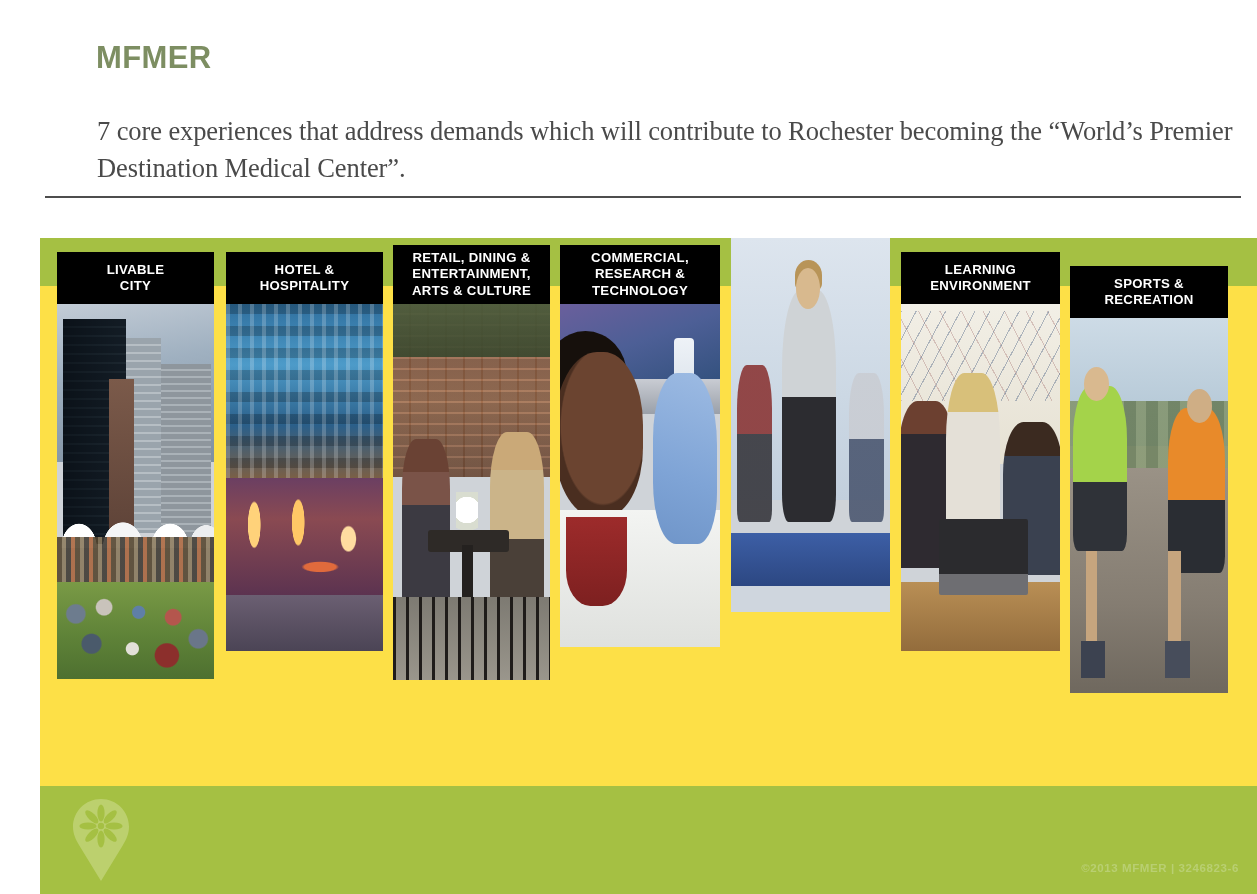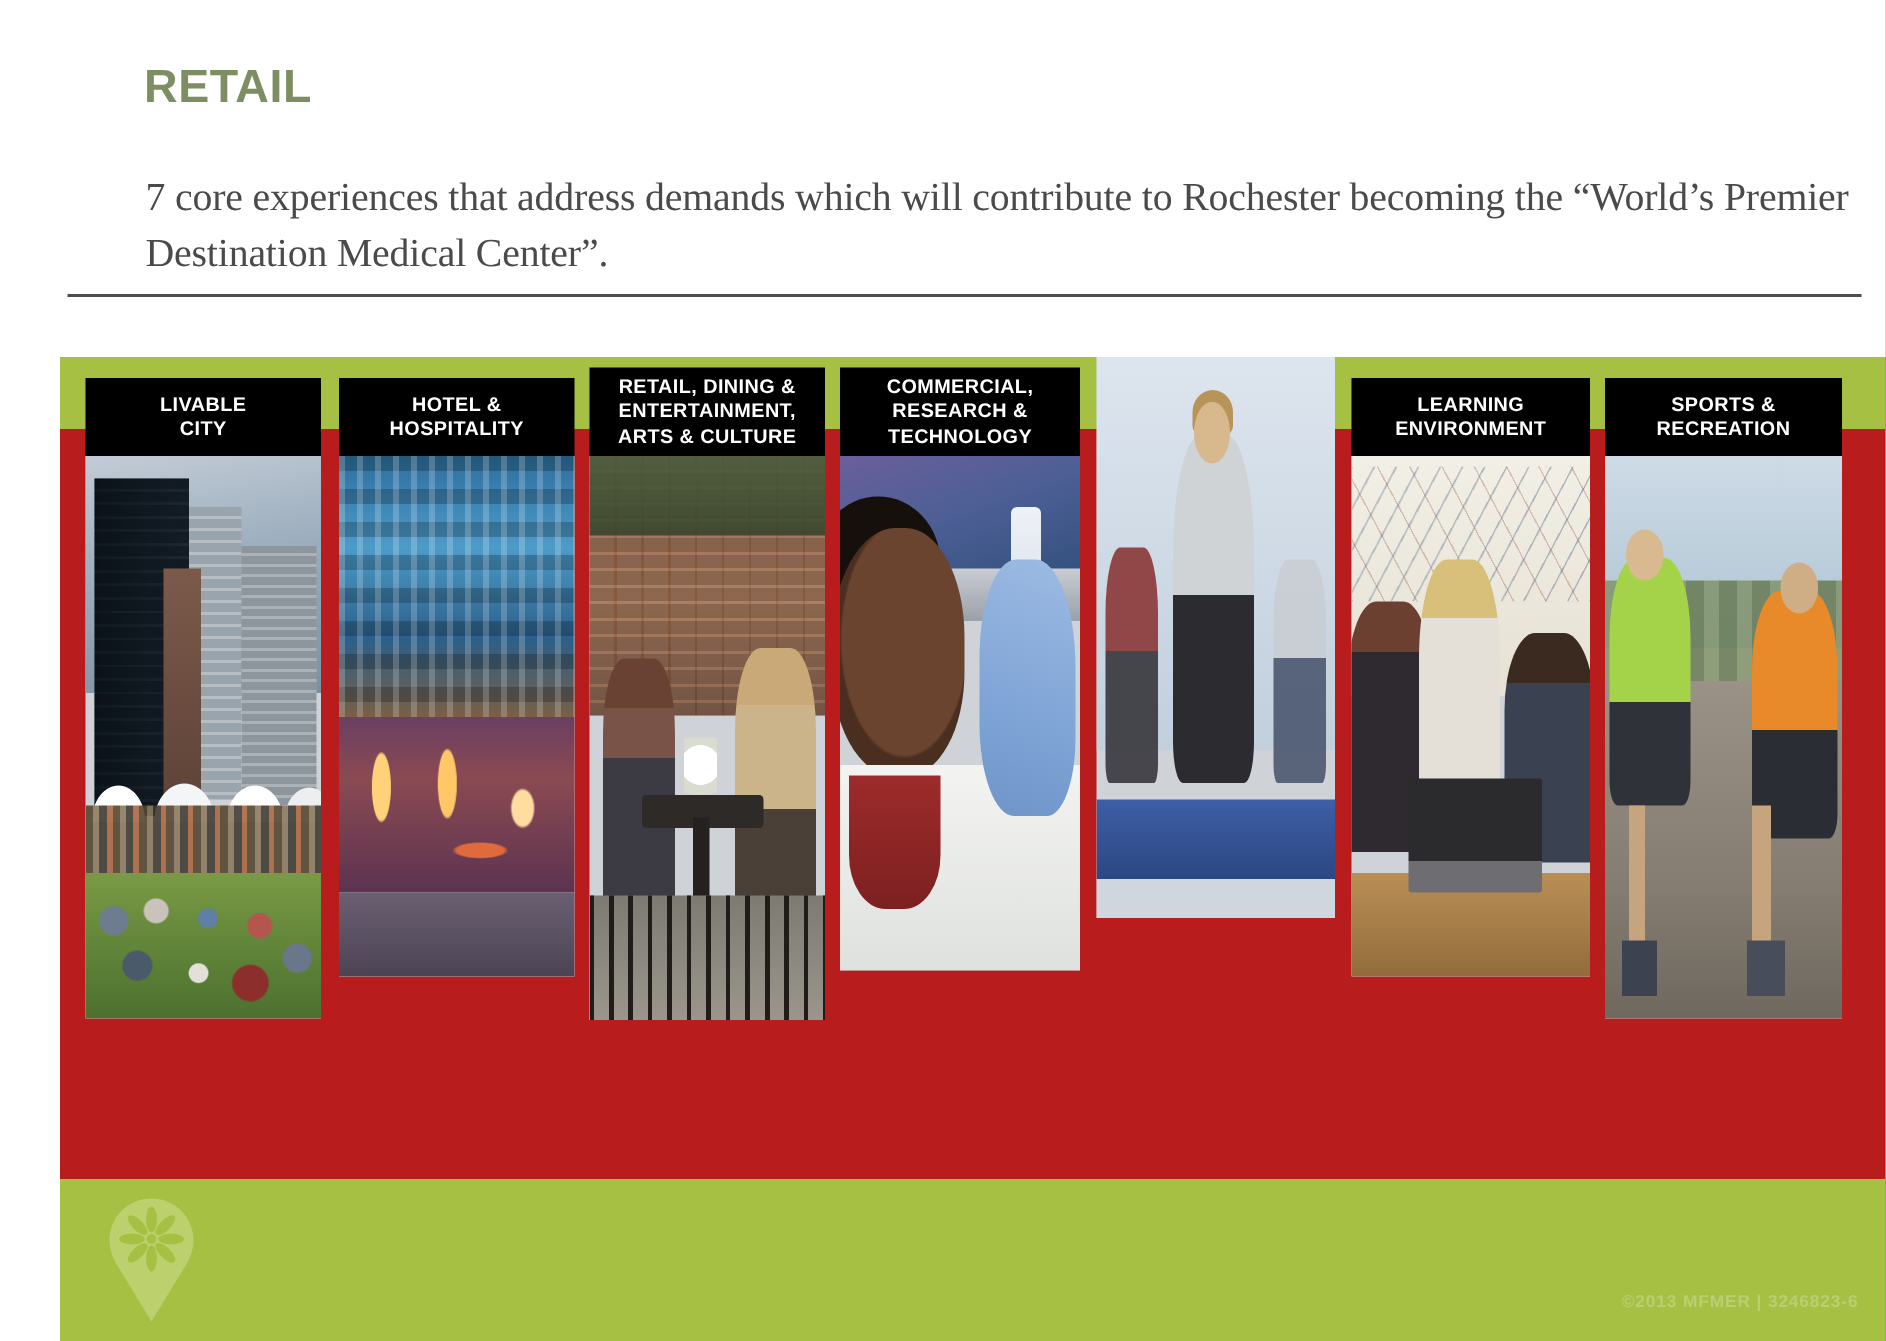--- a/index.html
+++ b/index.html
@@ -51,21 +51,21 @@
     background: #4d4d4d;
   }
 
   
   .stage {
     position: absolute;
     left: 40px;
     top: 238px;
     width: 1217px;
     height: 656px;
-    background: #b91c1c;
+    background: #fde047;
   }
 
   .green-band {
     position: absolute;
     left: 0;
     top: 0;
     width: 100%;
     height: 48px;
     background: #a5c043;
   }
@@ -301,21 +301,21 @@
   .ph-run .legs { top:62%; height:26%;
      background:
        linear-gradient(90deg, transparent 0 10%, #c6a57e 10% 17%, transparent 17% 62%, #c6a57e 62% 70%, transparent 70% 100%); }
   .ph-run .shoes { top:86%; height:10%;
      background:
        linear-gradient(90deg, transparent 0 7%, #3c4250 7% 22%, transparent 22% 60%, #474d5b 60% 76%, transparent 76% 100%); }
 </style>
 </head>
 <body>
 
-<div class="slide-title">RETAIL</div>
+<div class="slide-title">MFMER</div>
 <div class="slide-subtitle">7 core experiences that address demands which will contribute to Rochester becoming the “World’s Premier Destination Medical Center”.</div>
 <div class="title-rule"></div>
 
 <div class="stage">
 
   <div class="green-band"></div>
 
   <div class="columns" id="columns">
       <div class="column" style="left: 17px; width: 157px;">
         <div class="col-header" style="margin-top: 14px; height: 52px;">LIVABLE
@@ -391,21 +391,21 @@
           <div class="ly board"></div>
           <div class="ly scribble"></div>
           <div class="s1"></div>
           <div class="s3"></div>
           <div class="s2"></div>
           <div class="ly desk"></div>
           <div class="laptop"></div>
         </div>
       </div>
       <div class="column" style="left: 1030px; width: 158px;">
-        <div class="col-header" style="margin-top: 14px; height: 52px;">SPORTS &amp;
+        <div class="col-header" style="margin-top: 28px; height: 52px;">SPORTS &amp;
 RECREATION</div>
         <div class="col-photo ph-run" style="height: 375px;">
           <div class="ly sky"></div>
           <div class="ly trees"></div>
           <div class="ly ground"></div>
           <div class="r1"></div>
           <div class="r1h"></div>
           <div class="r2"></div>
           <div class="r2h"></div>
           <div class="ly legs"></div>

